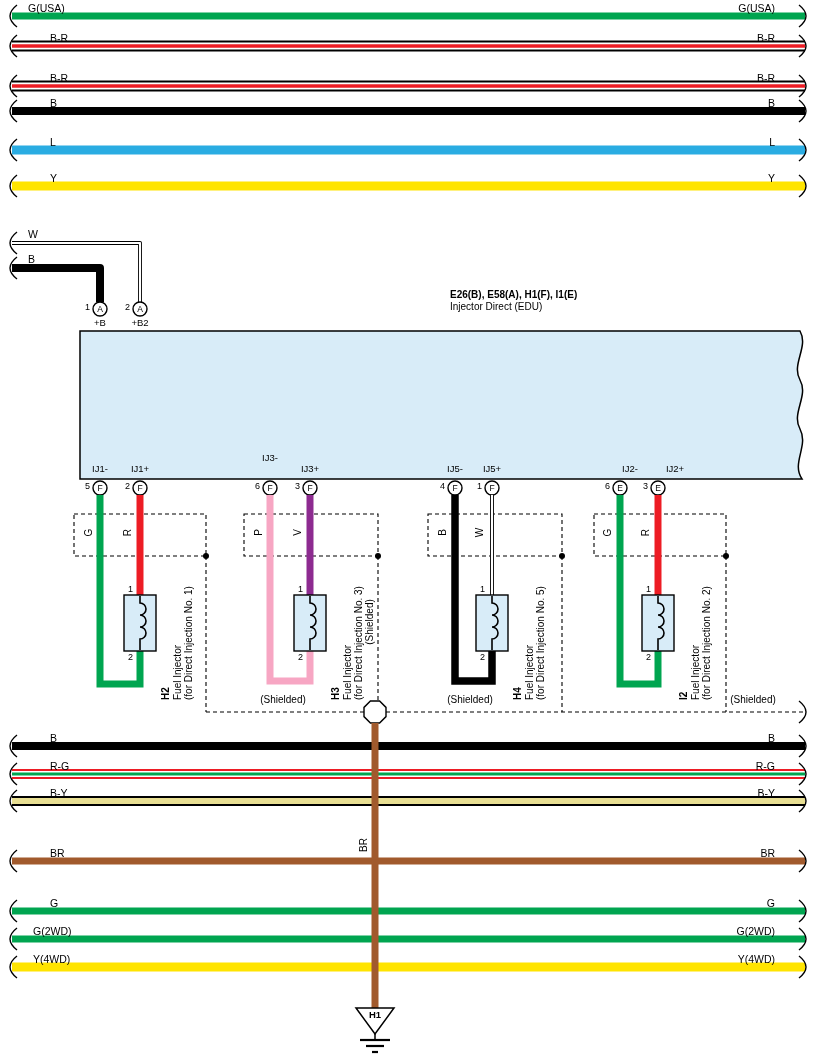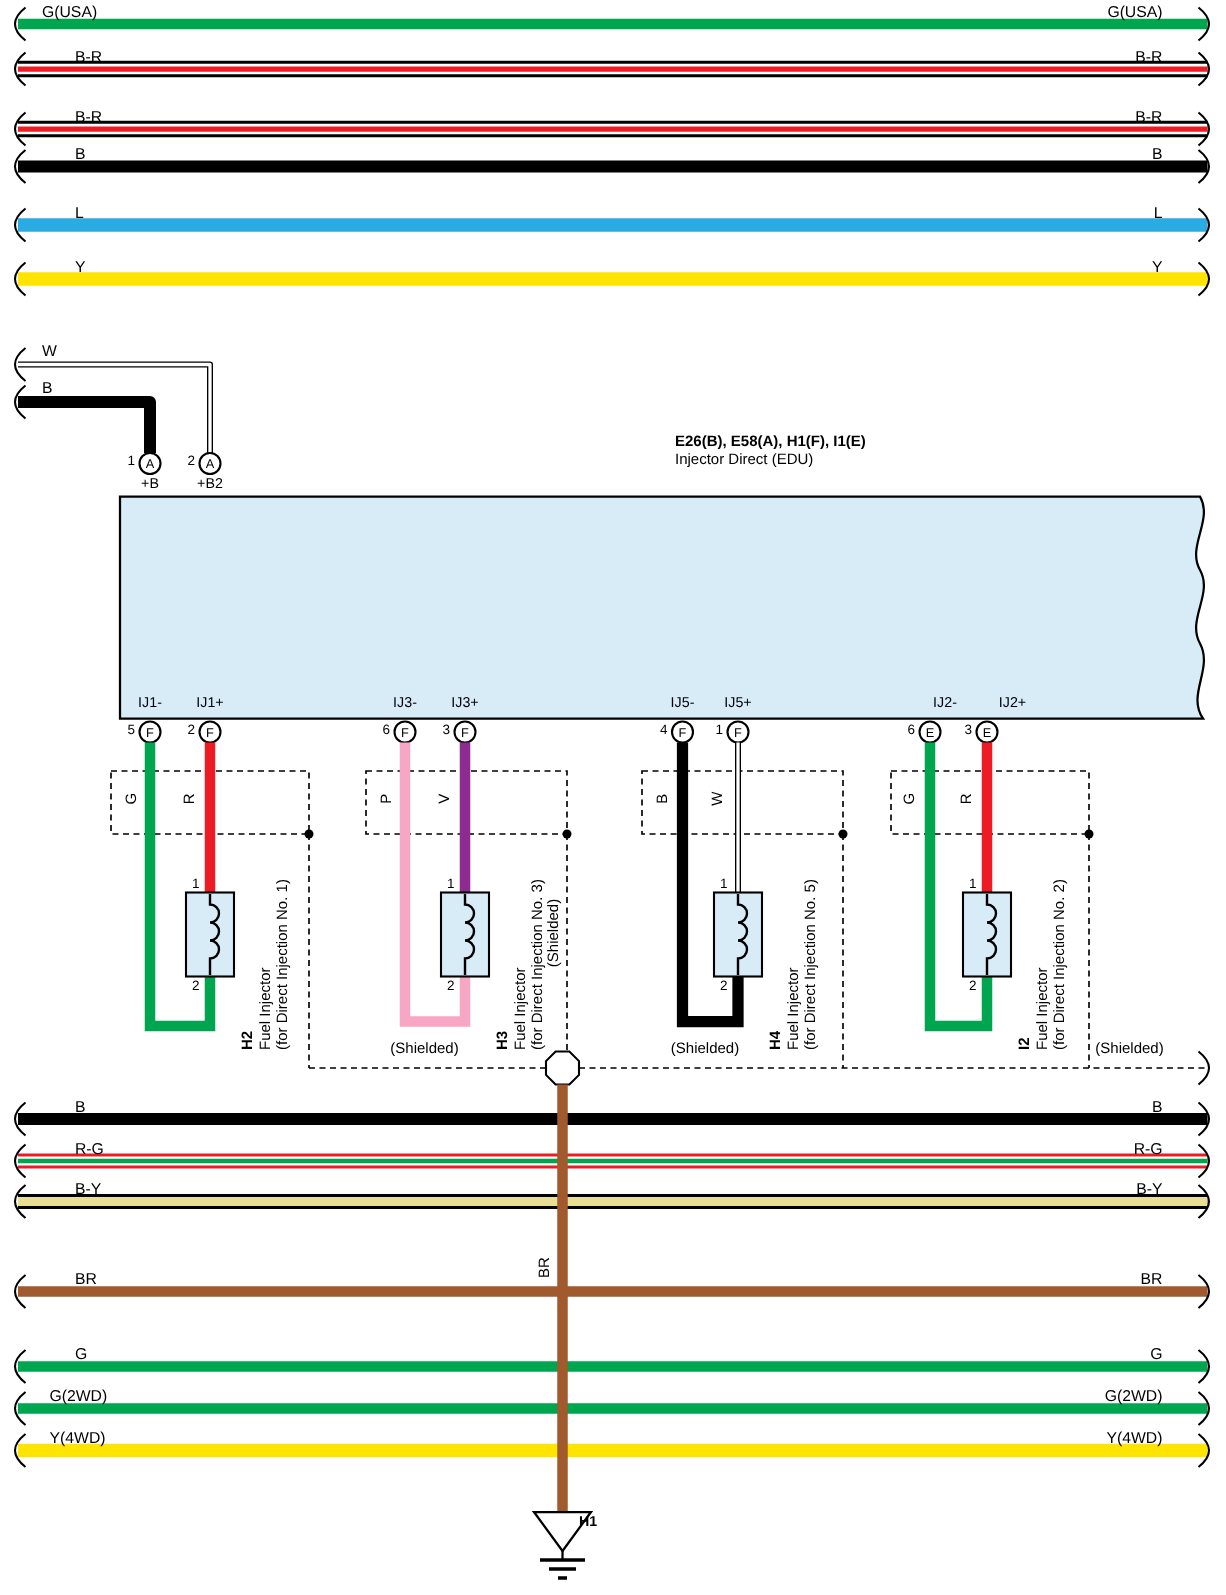--- a/index.html
+++ b/index.html
@@ -182,21 +182,21 @@
 
 <div class="lbl s9 r" style="left:80px;top:302px;width:10px">1</div>
 <div class="pin-letter" style="left:93px;top:302px">A</div>
 <div class="lbl s9 r" style="left:120px;top:302px;width:10px">2</div>
 <div class="pin-letter" style="left:133px;top:302px">A</div>
 <div class="lbl s95 c" style="left:86px;top:317px;width:28px">+B</div>
 <div class="lbl s95 c" style="left:124px;top:317px;width:32px">+B2</div>
 
 <div class="lbl s95 c" style="left:78px;top:463px;width:44px">IJ1-</div>
 <div class="lbl s95 c" style="left:118px;top:463px;width:44px">IJ1+</div>
-<div class="lbl s95 c" style="left:248px;top:463px;width:44px">IJ3-</div>
+<div class="lbl s95 c" style="left:248px;top:452px;width:44px">IJ3-</div>
 <div class="lbl s95 c" style="left:288px;top:463px;width:44px">IJ3+</div>
 <div class="lbl s95 c" style="left:433px;top:463px;width:44px">IJ5-</div>
 <div class="lbl s95 c" style="left:470px;top:463px;width:44px">IJ5+</div>
 <div class="lbl s95 c" style="left:608px;top:463px;width:44px">IJ2-</div>
 <div class="lbl s95 c" style="left:653px;top:463px;width:44px">IJ2+</div>
 
 <div class="lbl s9 r" style="left:80px;top:481px;width:10px">5</div>
 <div class="lbl s9 r" style="left:120px;top:481px;width:10px">2</div>
 <div class="lbl s9 r" style="left:250px;top:481px;width:10px">6</div>
 <div class="lbl s9 r" style="left:290px;top:481px;width:10px">3</div>
@@ -252,21 +252,21 @@
   <div>Fuel Injector</div>
   <div>(for Direct Injection No. 2)</div>
 </div>
 
 <div class="lbl s10 c" style="left:252px;top:694px;width:62px">(Shielded)</div>
 <div class="lbl s10 c" style="left:439px;top:694px;width:62px">(Shielded)</div>
 <div class="lbl s10 c" style="left:722px;top:694px;width:62px">(Shielded)</div>
 <div class="lbl s10 c rot" style="left:340px;top:616px;width:60px;height:12px">(Shielded)</div>
 
 <div class="lbl s10 c rot" style="left:354px;top:839px;width:20px;height:12px">BR</div>
-<div class="lbl s95 c b" style="left:378px;top:1009px;width:28px">H1</div>
+<div class="lbl s95 c b" style="left:361px;top:1009px;width:28px">H1</div>
 
 <div class="lbl" style="left:50px;top:732px">B</div>
 <div class="lbl" style="right:42px;top:732px">B</div>
 <div class="lbl" style="left:50px;top:760px">R-G</div>
 <div class="lbl" style="right:42px;top:760px">R-G</div>
 <div class="lbl" style="left:50px;top:787px">B-Y</div>
 <div class="lbl" style="right:42px;top:787px">B-Y</div>
 <div class="lbl" style="left:50px;top:847px">BR</div>
 <div class="lbl" style="right:42px;top:847px">BR</div>
 <div class="lbl" style="left:50px;top:897px">G</div>

